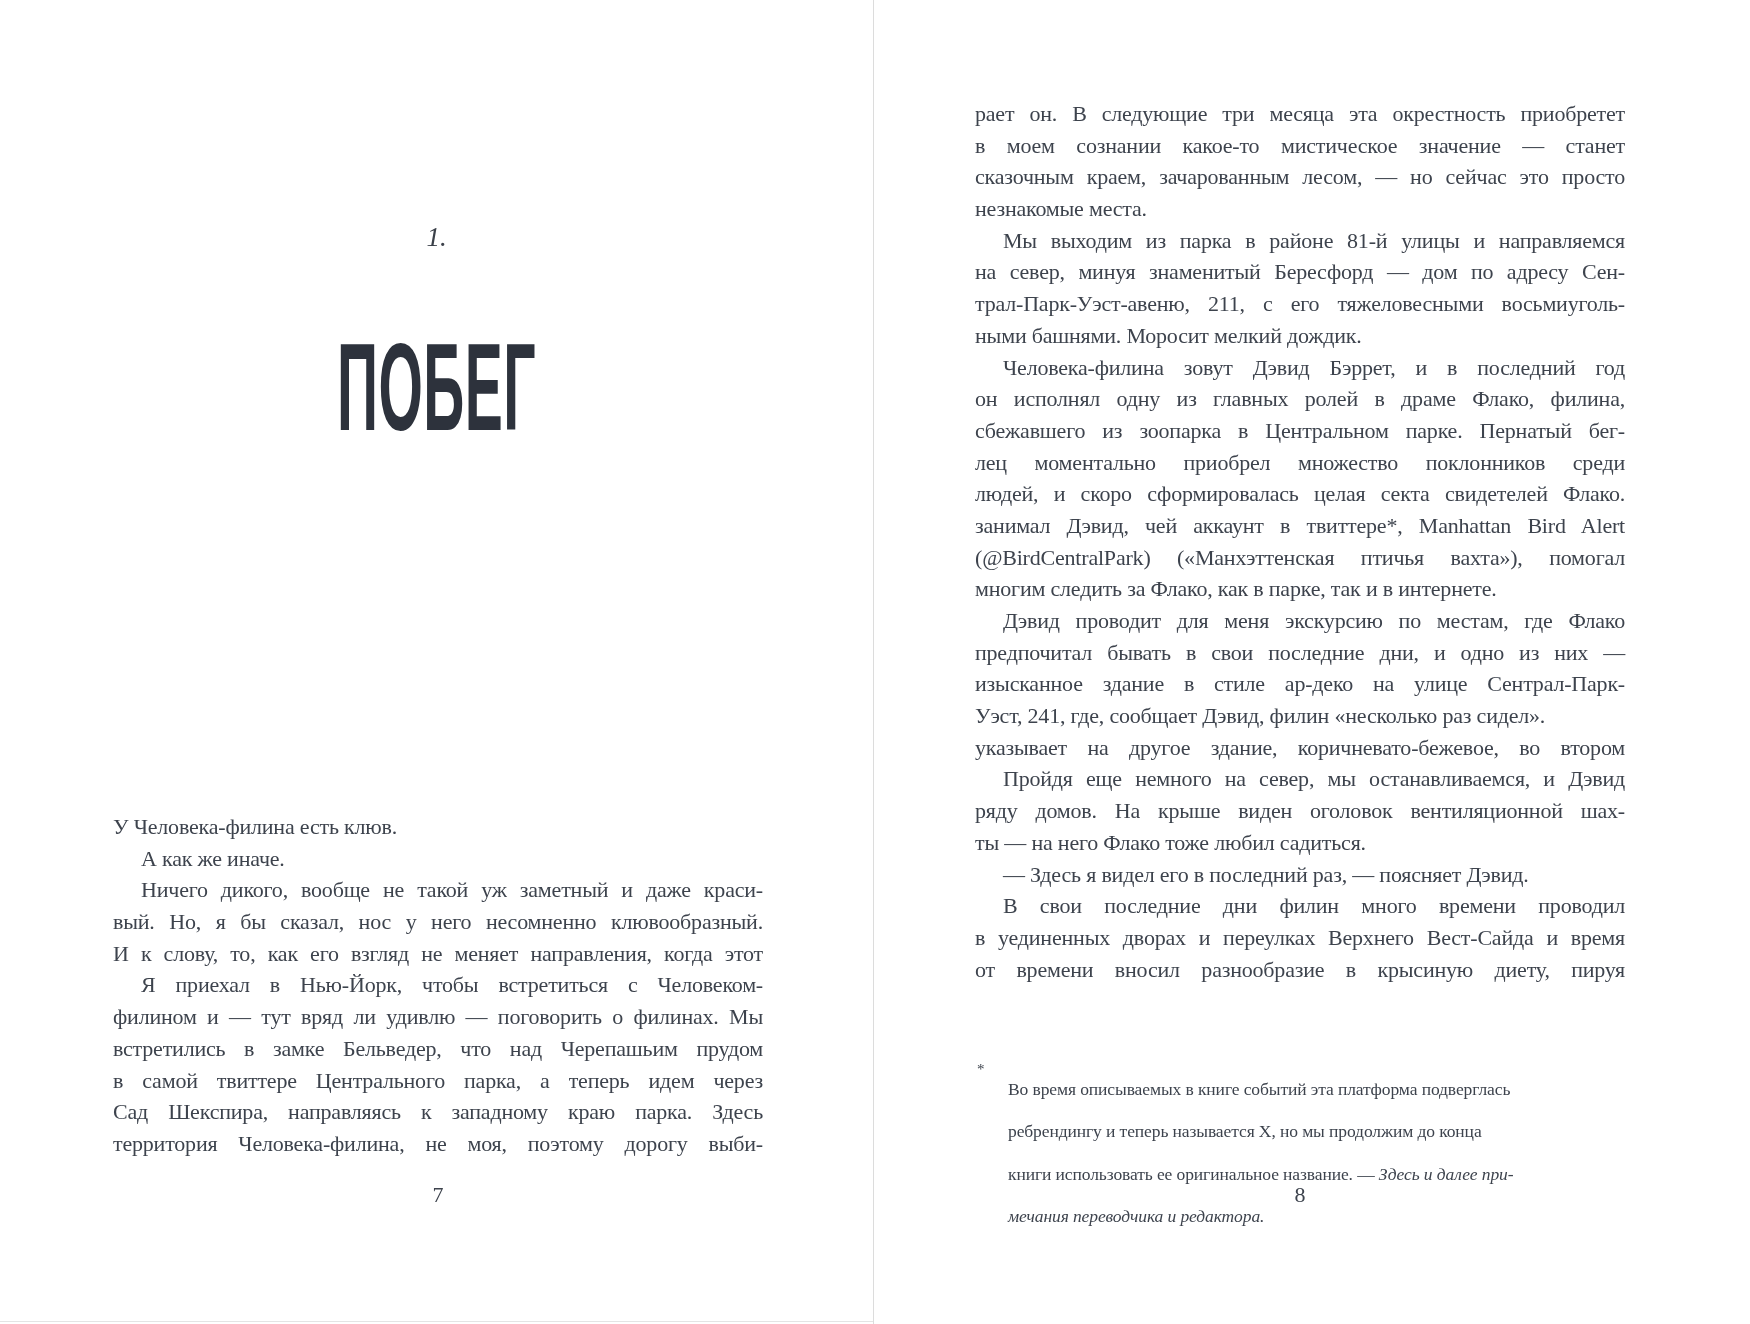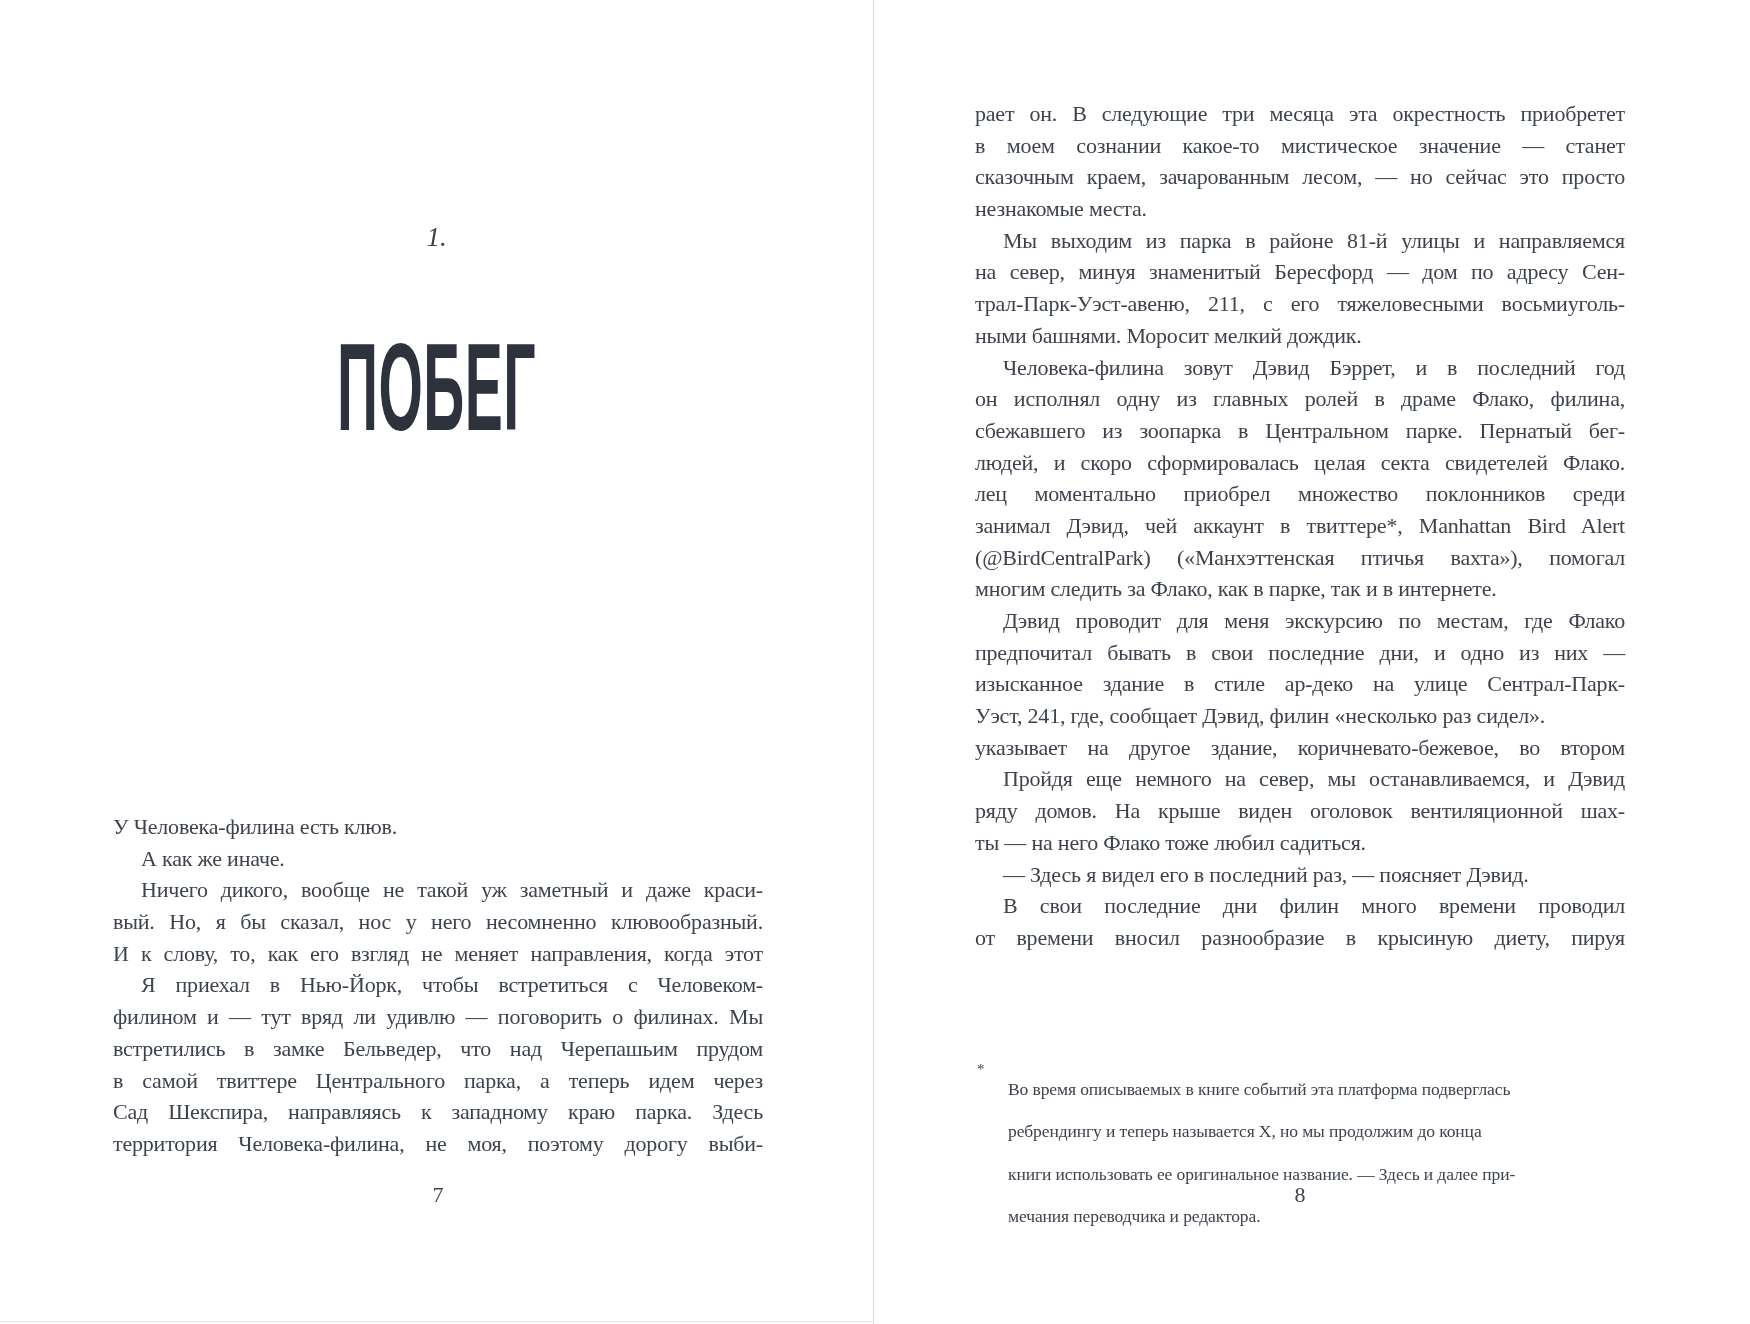--- a/index.html
+++ b/index.html
@@ -110,21 +110,21 @@
     color: #3d434d;
   }
   .fn-lines { margin-left: 33px; }
   .fn-line {
     height: 26.3px;
     line-height: 26.3px;
     text-align: left;
     white-space: nowrap;
     margin-top: 16px;
   }
-  .fn-line .it { }
+  .fn-line .it { font-style: italic; }
 
   .page-number {
     position: absolute;
     top: 1182px;
     width: 650px;
     text-align: center;
     font-size: 22px;
     color: #3d434d;
   }
   .page-number-left  { left: 113px; }
@@ -163,35 +163,36 @@
         <div class="line">в моем сознании какое-то мистическое значение — станет</div>
         <div class="line">сказочным краем, зачарованным лесом, — но сейчас это просто</div>
         <div class="line para-end">незнакомые места.</div>
         <div class="line indent">Мы выходим из парка в районе 81-й улицы и направляемся</div>
         <div class="line">на север, минуя знаменитый Бересфорд — дом по адресу Сен-</div>
         <div class="line">трал-Парк-Уэст-авеню, 211, с его тяжеловесными восьмиуголь-</div>
         <div class="line para-end">ными башнями. Моросит мелкий дождик.</div>
         <div class="line indent">Человека-филина зовут Дэвид Бэррет, и в последний год</div>
         <div class="line">он исполнял одну из главных ролей в драме Флако, филина,</div>
         <div class="line">сбежавшего из зоопарка в Центральном парке. Пернатый бег-</div>
+        <div class="line">лец моментально приобрел множество поклонников среди</div>
         <div class="line">людей, и скоро сформировалась целая секта свидетелей Флако.</div>
-        <div class="line">лец моментально приобрел множество поклонников среди</div>
         <div class="line">занимал Дэвид, чей аккаунт в твиттере*, Manhattan Bird Alert</div>
         <div class="line">(@BirdCentralPark) («Манхэттенская птичья вахта»), помогал</div>
         <div class="line para-end">многим следить за Флако, как в парке, так и в интернете.</div>
         <div class="line indent">Дэвид проводит для меня экскурсию по местам, где Флако</div>
         <div class="line">предпочитал бывать в свои последние дни, и одно из них —</div>
         <div class="line">изысканное здание в стиле ар-деко на улице Сентрал-Парк-</div>
         <div class="line para-end">Уэст, 241, где, сообщает Дэвид, филин «несколько раз сидел».</div>
         <div class="line">указывает на другое здание, коричневато-бежевое, во втором</div>
         <div class="line indent">Пройдя еще немного на север, мы останавливаемся, и Дэвид</div>
         <div class="line">ряду домов. На крыше виден оголовок вентиляционной шах-</div>
         <div class="line para-end">ты — на него Флако тоже любил садиться.</div>
         <div class="line indent para-end">— Здесь я видел его в последний раз, — поясняет Дэвид.</div>
         <div class="line indent">В свои последние дни филин много времени проводил</div>
+        <div class="line">в уединенных дворах и переулках Верхнего Вест-Сайда и время</div>
         <div class="line">от времени вносил разнообразие в крысиную диету, пируя</div>
       </div>
     <div class="footnote">
       <span class="fn-marker">*</span>
       <div class="fn-lines" id="footnote-lines">
           <div class="fn-line"><span>Во время описываемых в книге событий эта платформа подверглась</span></div>
           <div class="fn-line"><span>ребрендингу и теперь называется X, но мы продолжим до конца</span></div>
           <div class="fn-line"><span>книги использовать ее оригинальное название. — </span><span class="it">Здесь и далее при-</span></div>
           <div class="fn-line"><span class="it">мечания переводчика и редактора.</span></div>
         </div>

